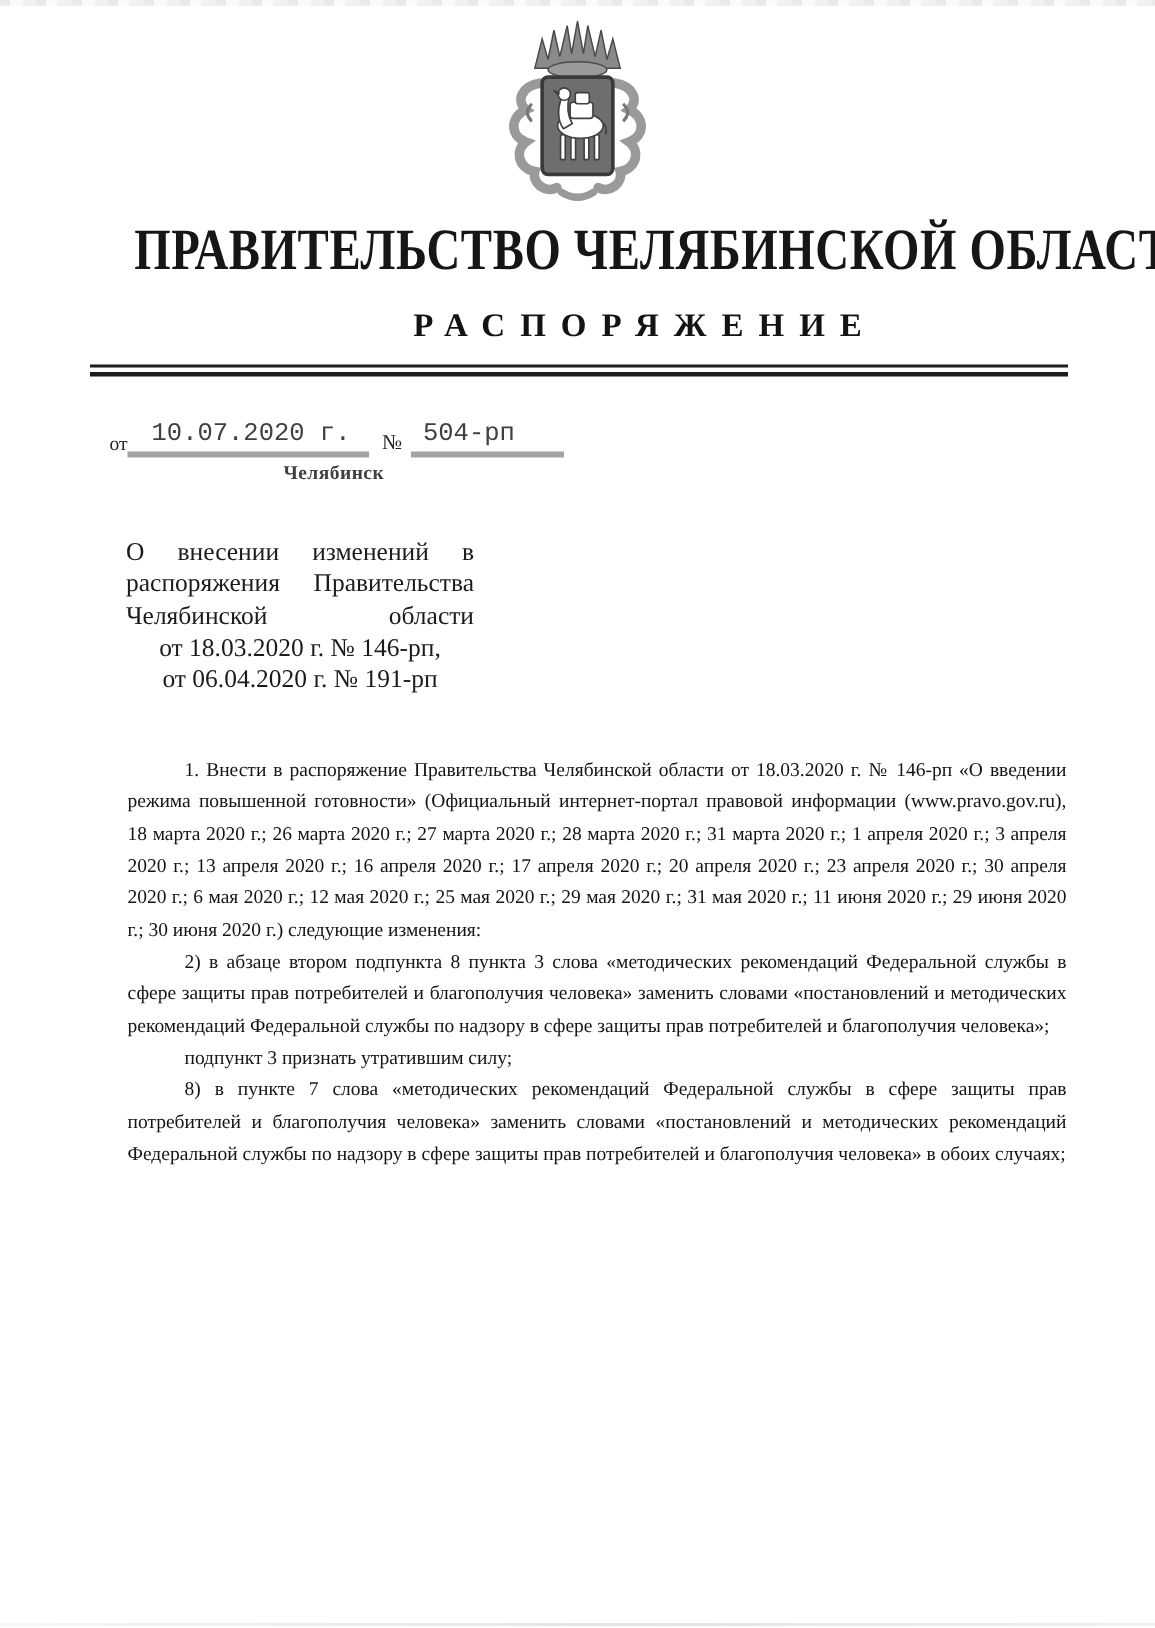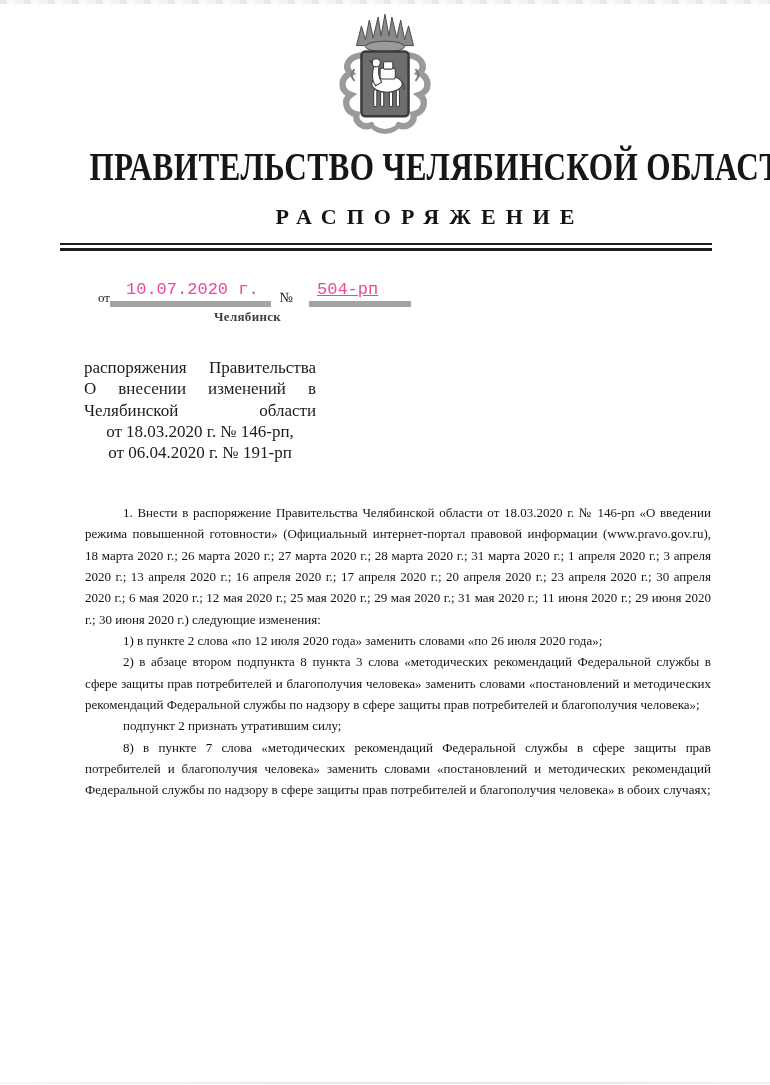--- a/index.html
+++ b/index.html
@@ -69,40 +69,40 @@
     left: 60px;
     right: 58px;
     height: 3px;
     border-top: 2px solid #1d1d1d;
     border-bottom: 3px solid #1d1d1d;
   }
 
   .meta {
     position: absolute;
     top: 280px;
-    left: 98px;
+    left: 73px;
   }
   .meta-row { display: flex; align-items: flex-end; }
   .meta-label {
     font-size: 13px;
     padding-bottom: 1px;
     color: #222;
   }
   .meta-underlined {
     font-family: "Liberation Mono", "DejaVu Sans Mono", monospace;
     font-size: 17px;
     font-weight: 500;
-    border-bottom: 6px solid #a3a3a3;
+    border-bottom: 4px solid #a3a3a3;
     line-height: 20px;
     white-space: nowrap;
-    color: #ec4899;
+    color: #404040;
   }
   .meta-date { padding: 0 12px 1px 16px; min-width: 118px; text-align: center; }
   .meta-number-label { margin-left: 9px; font-size: 14px; }
-  .meta-number { margin-left: 16px; padding: 0 32px 1px 8px; min-width: 62px; text-decoration: underline; }
+  .meta-number { margin-left: 6px; padding: 0 32px 1px 8px; min-width: 62px; }
   .meta-city {
     font-weight: 700;
     font-size: 13px;
     margin-left: 116px;
     margin-top: 2px;
     letter-spacing: 0.3px;
     color: #404040;
   }
 
   .subject {
@@ -183,29 +183,28 @@
     <div class="meta-row">
       <span class="meta-label">от</span>
       <span class="meta-underlined meta-date">10.07.2020 г.</span>
       <span class="meta-label meta-number-label">№</span>
       <span class="meta-underlined meta-number">504-рп</span>
     </div>
     <div class="meta-city">Челябинск</div>
   </div>
 
   <div class="subject">
+    <div class="just">О внесении изменений в</div>
     <div class="just">распоряжения Правительства</div>
-    <div class="just">О внесении изменений в</div>
     <div class="just">Челябинской области</div>
     <div class="left">от 18.03.2020 г. № 146-рп,</div>
     <div class="left">от 06.04.2020 г. № 191-рп</div>
   </div>
 
   <div class="body-text">
     <p>1. Внести в распоряжение Правительства Челябинской области от 18.03.2020 г. № 146-рп «О введении режима повышенной готовности» (Официальный интернет-портал правовой информации (www.pravo.gov.ru), 18 марта 2020 г.; 26 марта 2020 г.; 27 марта 2020 г.; 28 марта 2020 г.; 31 марта 2020 г.; 1 апреля 2020 г.; 3 апреля 2020 г.; 13 апреля 2020 г.; 16 апреля 2020 г.; 17 апреля 2020 г.; 20 апреля 2020 г.; 23 апреля 2020 г.; 30 апреля 2020 г.; 6 мая 2020 г.; 12 мая 2020 г.; 25 мая 2020 г.; 29 мая 2020 г.; 31 мая 2020 г.; 11 июня 2020 г.; 29 июня 2020 г.; 30 июня 2020 г.) следующие изменения:</p>
-    <p>1) в пункте 2 слова «по 12 июля 2020 года» заменить словами «по 26 июля 2020 года»;</p>
     <p>2) в абзаце втором подпункта 8 пункта 3 слова «методических рекомендаций Федеральной службы в сфере защиты прав потребителей и благополучия человека» заменить словами «постановлений и методических рекомендаций Федеральной службы по надзору в сфере защиты прав потребителей и благополучия человека»;</p>
-    <p>подпункт 2 признать утратившим силу;</p>
+    <p>подпункт 3 признать утратившим силу;</p>
     <p>8) в пункте 7 слова «методических рекомендаций Федеральной службы в сфере защиты прав потребителей и благополучия человека» заменить словами «постановлений и методических рекомендаций Федеральной службы по надзору в сфере защиты прав потребителей и благополучия человека» в обоих случаях;</p>
   </div>
 
   <div class="scan-edge-bottom"></div>
 </div>
 
 </body></html>

